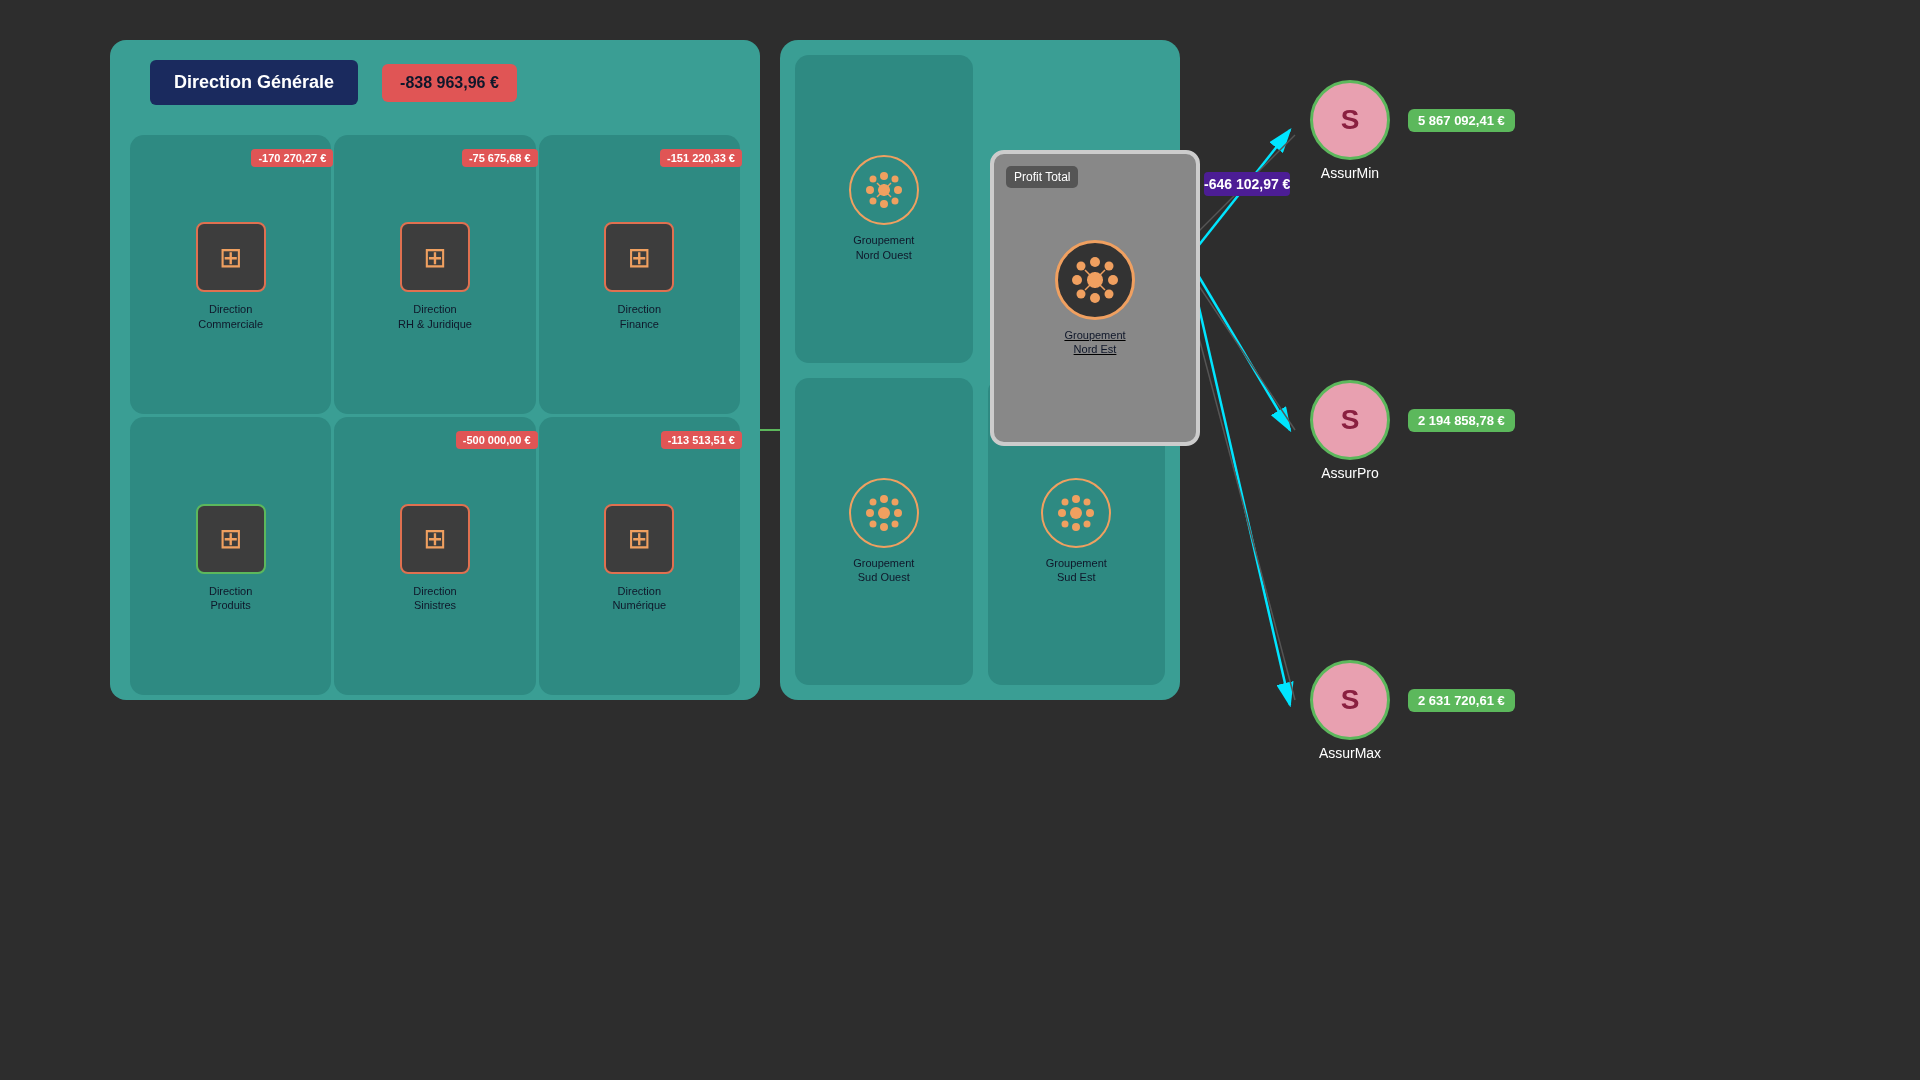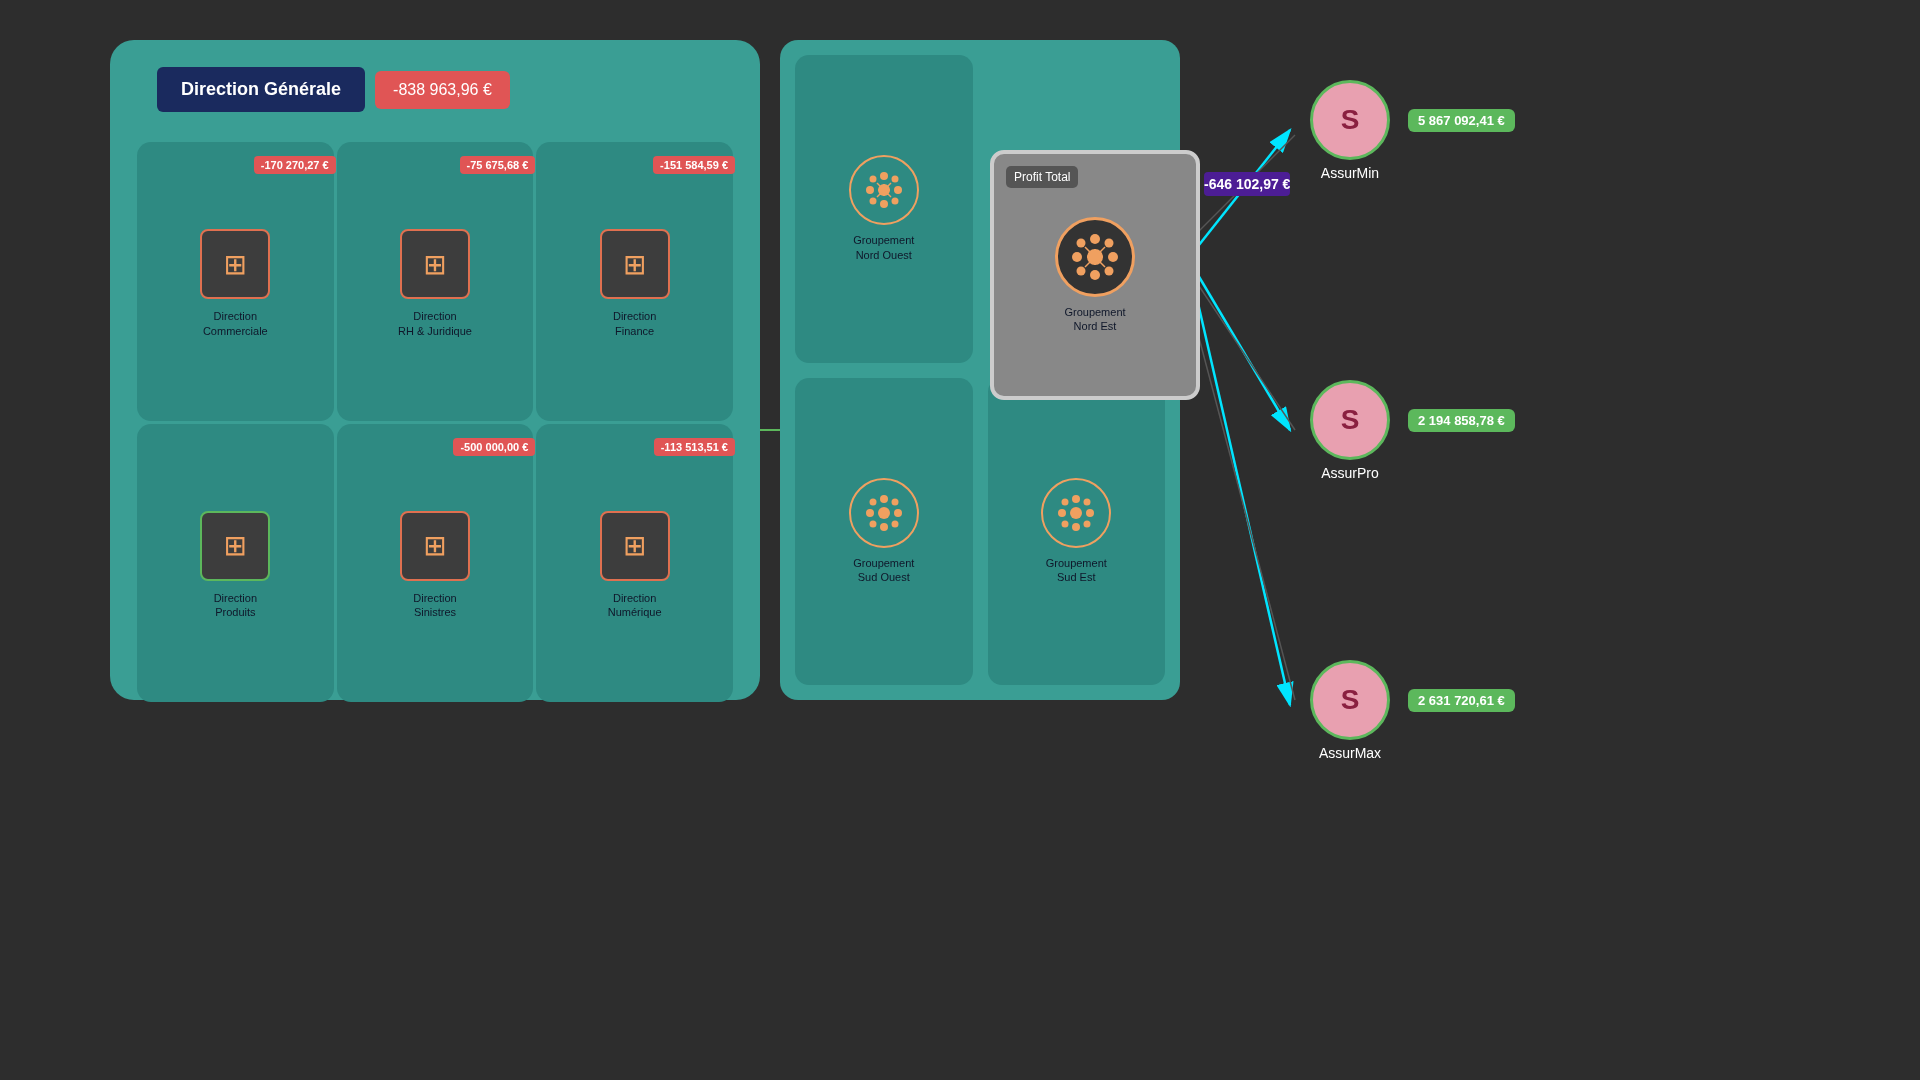--- a/index.html
+++ b/index.html
@@ -13,22 +13,22 @@
     }
 
     
     .main-container {
       position: absolute;
       top: 40px;
       left: 110px;
       width: 650px;
       height: 660px;
       background-color: #3a9e94;
-      border-radius: 24px;
-      padding: 27px;
+      border-radius: 16px;
+      padding: 20px;
     }
 
     
     .header-row {
       display: flex;
       align-items: center;
       margin-bottom: 30px;
       margin-left: 20px;
     }
 
@@ -38,26 +38,26 @@
       border: none;
       padding: 12px 24px;
       font-size: 18px;
       border-radius: 6px;
       cursor: pointer;
       font-weight: bold;
     }
 
     .value-badge-red {
       background-color: #e05555;
-      color: #ffffff;
+      color: #0f172a;
       padding: 10px 18px;
       border-radius: 6px;
       font-size: 16px;
-      font-weight: normal;
-      margin-left: 10px;
+      font-weight: bold;
+      margin-left: 24px;
     }
 
     .value-badge-green {
       background-color: #5cb85c;
       color: white;
       padding: 4px 10px;
       border-radius: 6px;
       font-size: 13px;
       font-weight: bold;
       margin-left: 8px;
@@ -242,21 +242,21 @@
 
     <div class="direction-cell">
       <span class="value-tag-red">-75 675,68 €</span>
       <div class="node-icon-box">
         <span class="org-icon">⊞</span>
       </div>
       <span class="node-label">Direction<br>RH &amp; Juridique</span>
     </div>
 
     <div class="direction-cell">
-      <span class="value-tag-red">-151 584,59 €</span>
+      <span class="value-tag-red">-151 220,33 €</span>
       <div class="node-icon-box">
         <span class="org-icon">⊞</span>
       </div>
       <span class="node-label">Direction<br>Finance</span>
     </div>
 
     <div class="direction-cell">
       <div class="node-icon-box green-border">
         <span class="org-icon">⊞</span>
       </div>
@@ -340,21 +340,21 @@
           <circle cx="9" cy="31" r="3.5" fill="#f0a060"></circle>
           <circle cx="31" cy="31" r="3.5" fill="#f0a060"></circle>
         </svg>
       </div>
       <span class="node-label">Groupement<br>Sud Est</span>
     </div>
 
   </div>
 </div>
 
-<div style="position:absolute; top:150px; left:990px; width:210px; height:250px; background-color:#888888; border-radius:14px; border:4px solid #cccccc; display:flex; flex-direction:column; align-items:center; justify-content:center; padding:15px;">
+<div style="position:absolute; top:150px; left:990px; width:210px; height:296px; background-color:#888888; border-radius:14px; border:4px solid #cccccc; display:flex; flex-direction:column; align-items:center; justify-content:center; padding:15px;text-decoration:underline;">
 
   <div style="position:absolute; top:12px; left:12px; background-color:#555; color:white; padding:4px 8px; border-radius:5px; font-size:12px;">Profit Total</div>
   <div class="circle-icon-dark">
     <svg width="50" height="50" viewBox="0 0 50 50">
       <circle cx="25" cy="25" r="8" fill="#f0a060"></circle>
       <circle cx="25" cy="7" r="5" fill="#f0a060"></circle>
       <circle cx="25" cy="43" r="5" fill="#f0a060"></circle>
       <circle cx="7" cy="25" r="5" fill="#f0a060"></circle>
       <circle cx="43" cy="25" r="5" fill="#f0a060"></circle>
       <circle cx="11" cy="11" r="4.5" fill="#f0a060"></circle>

